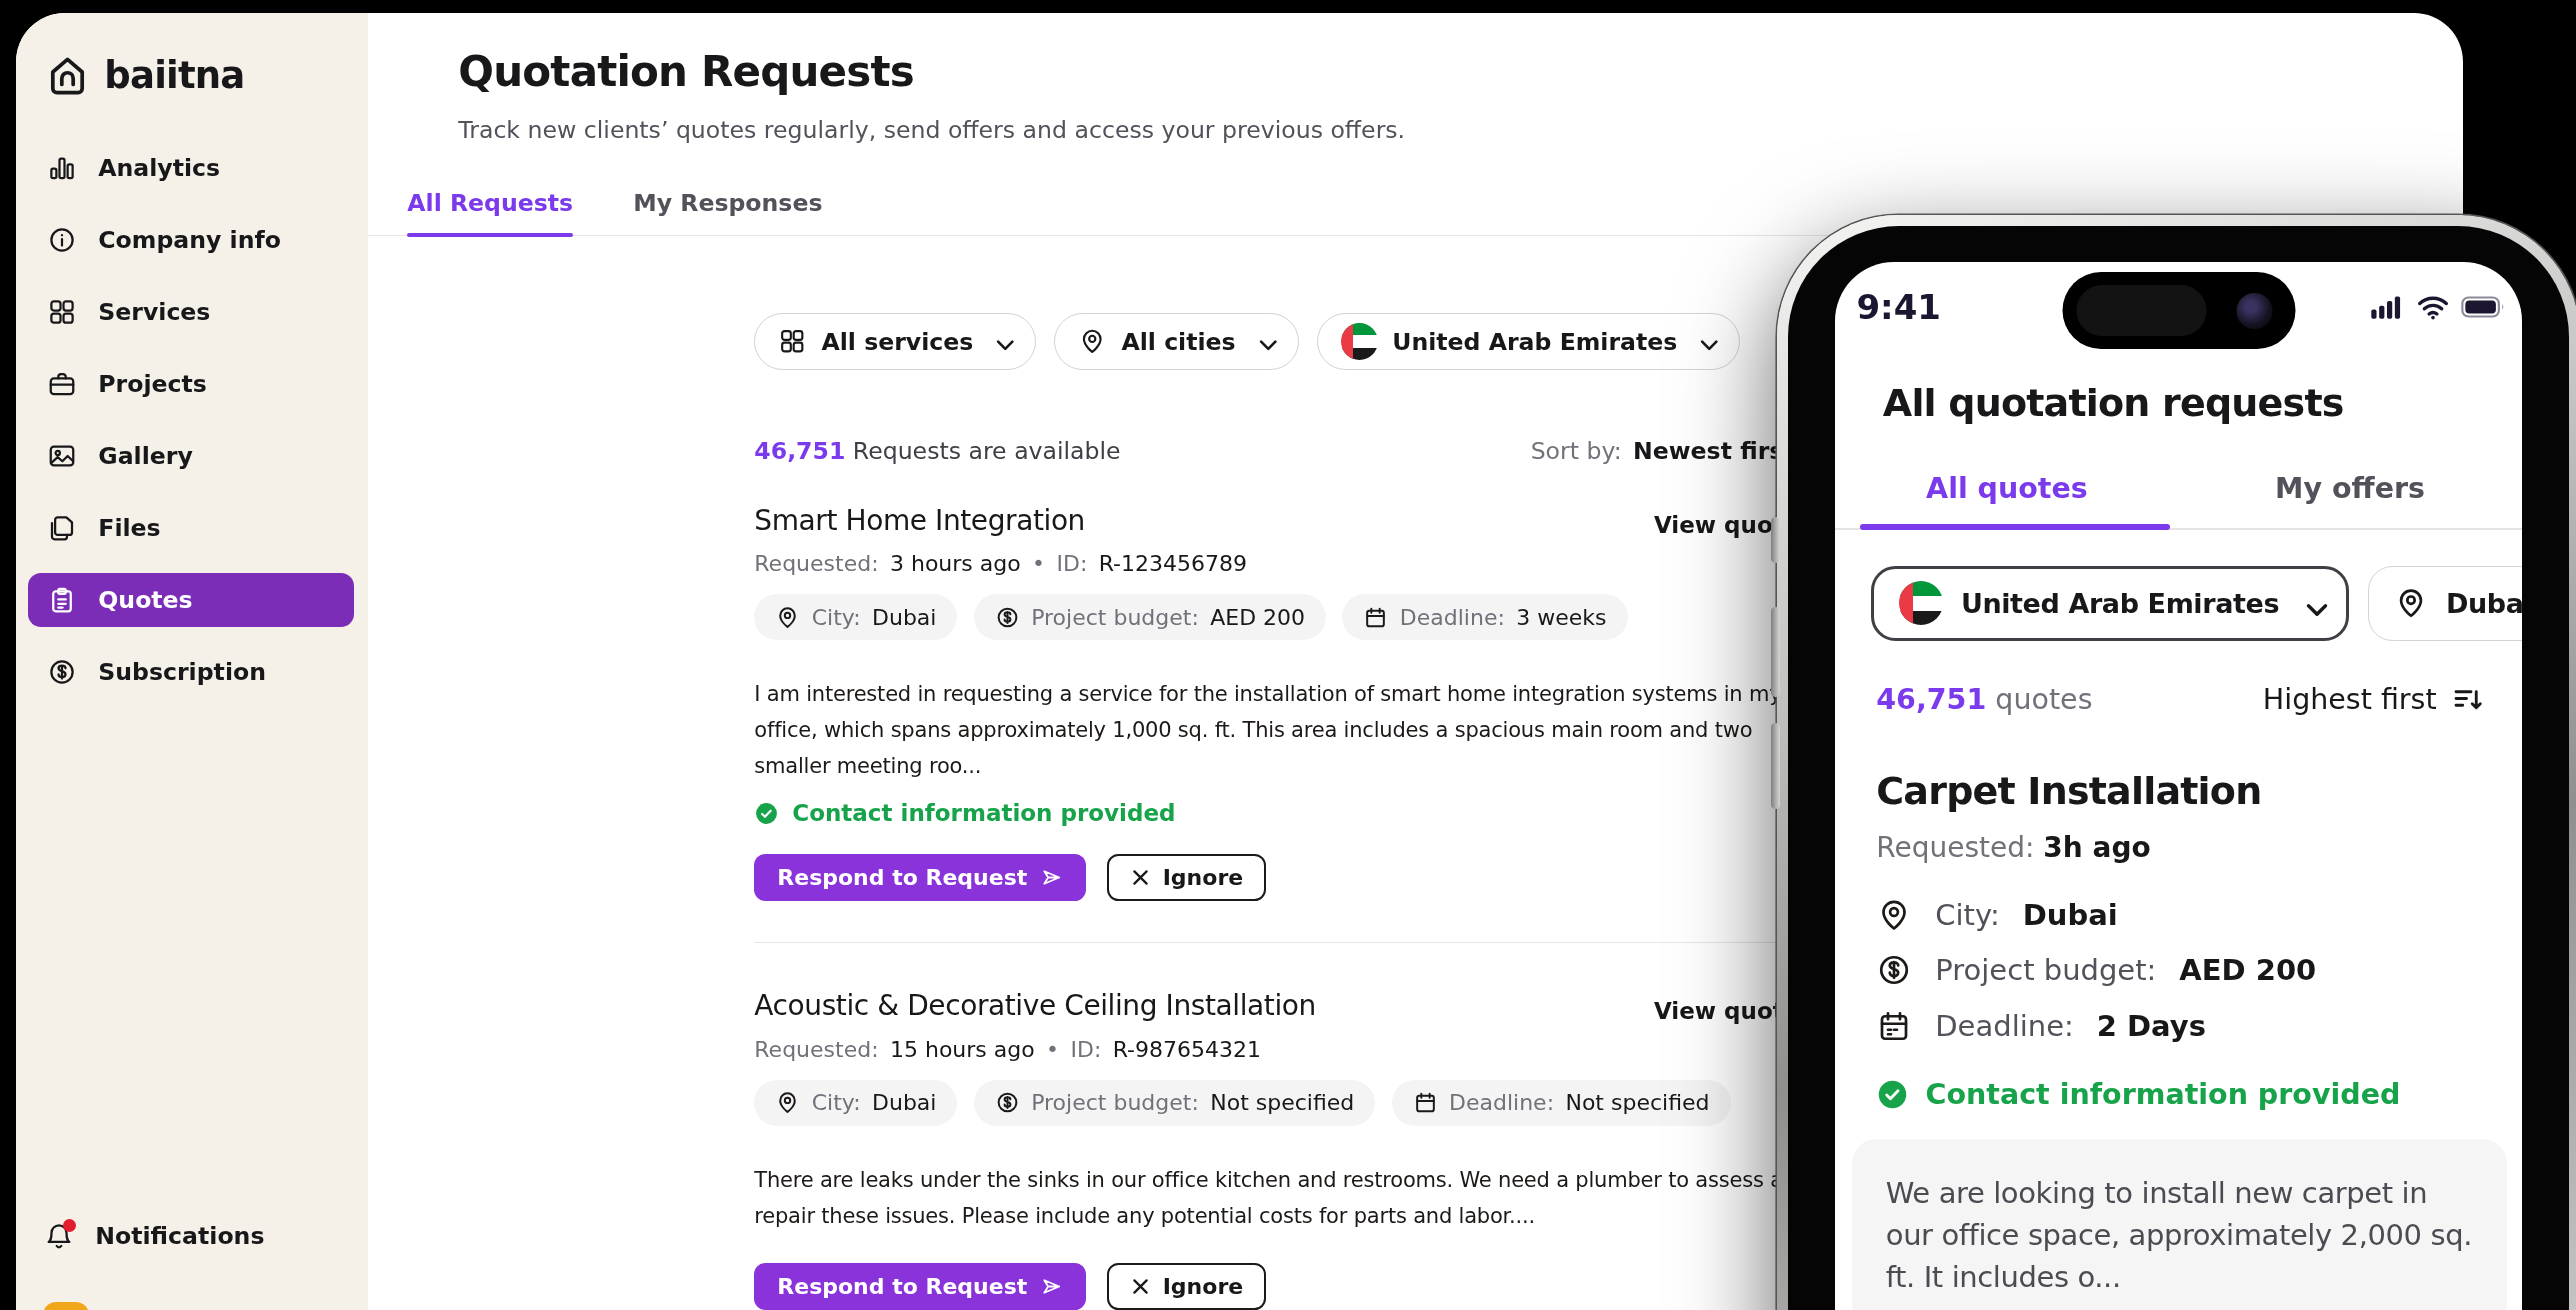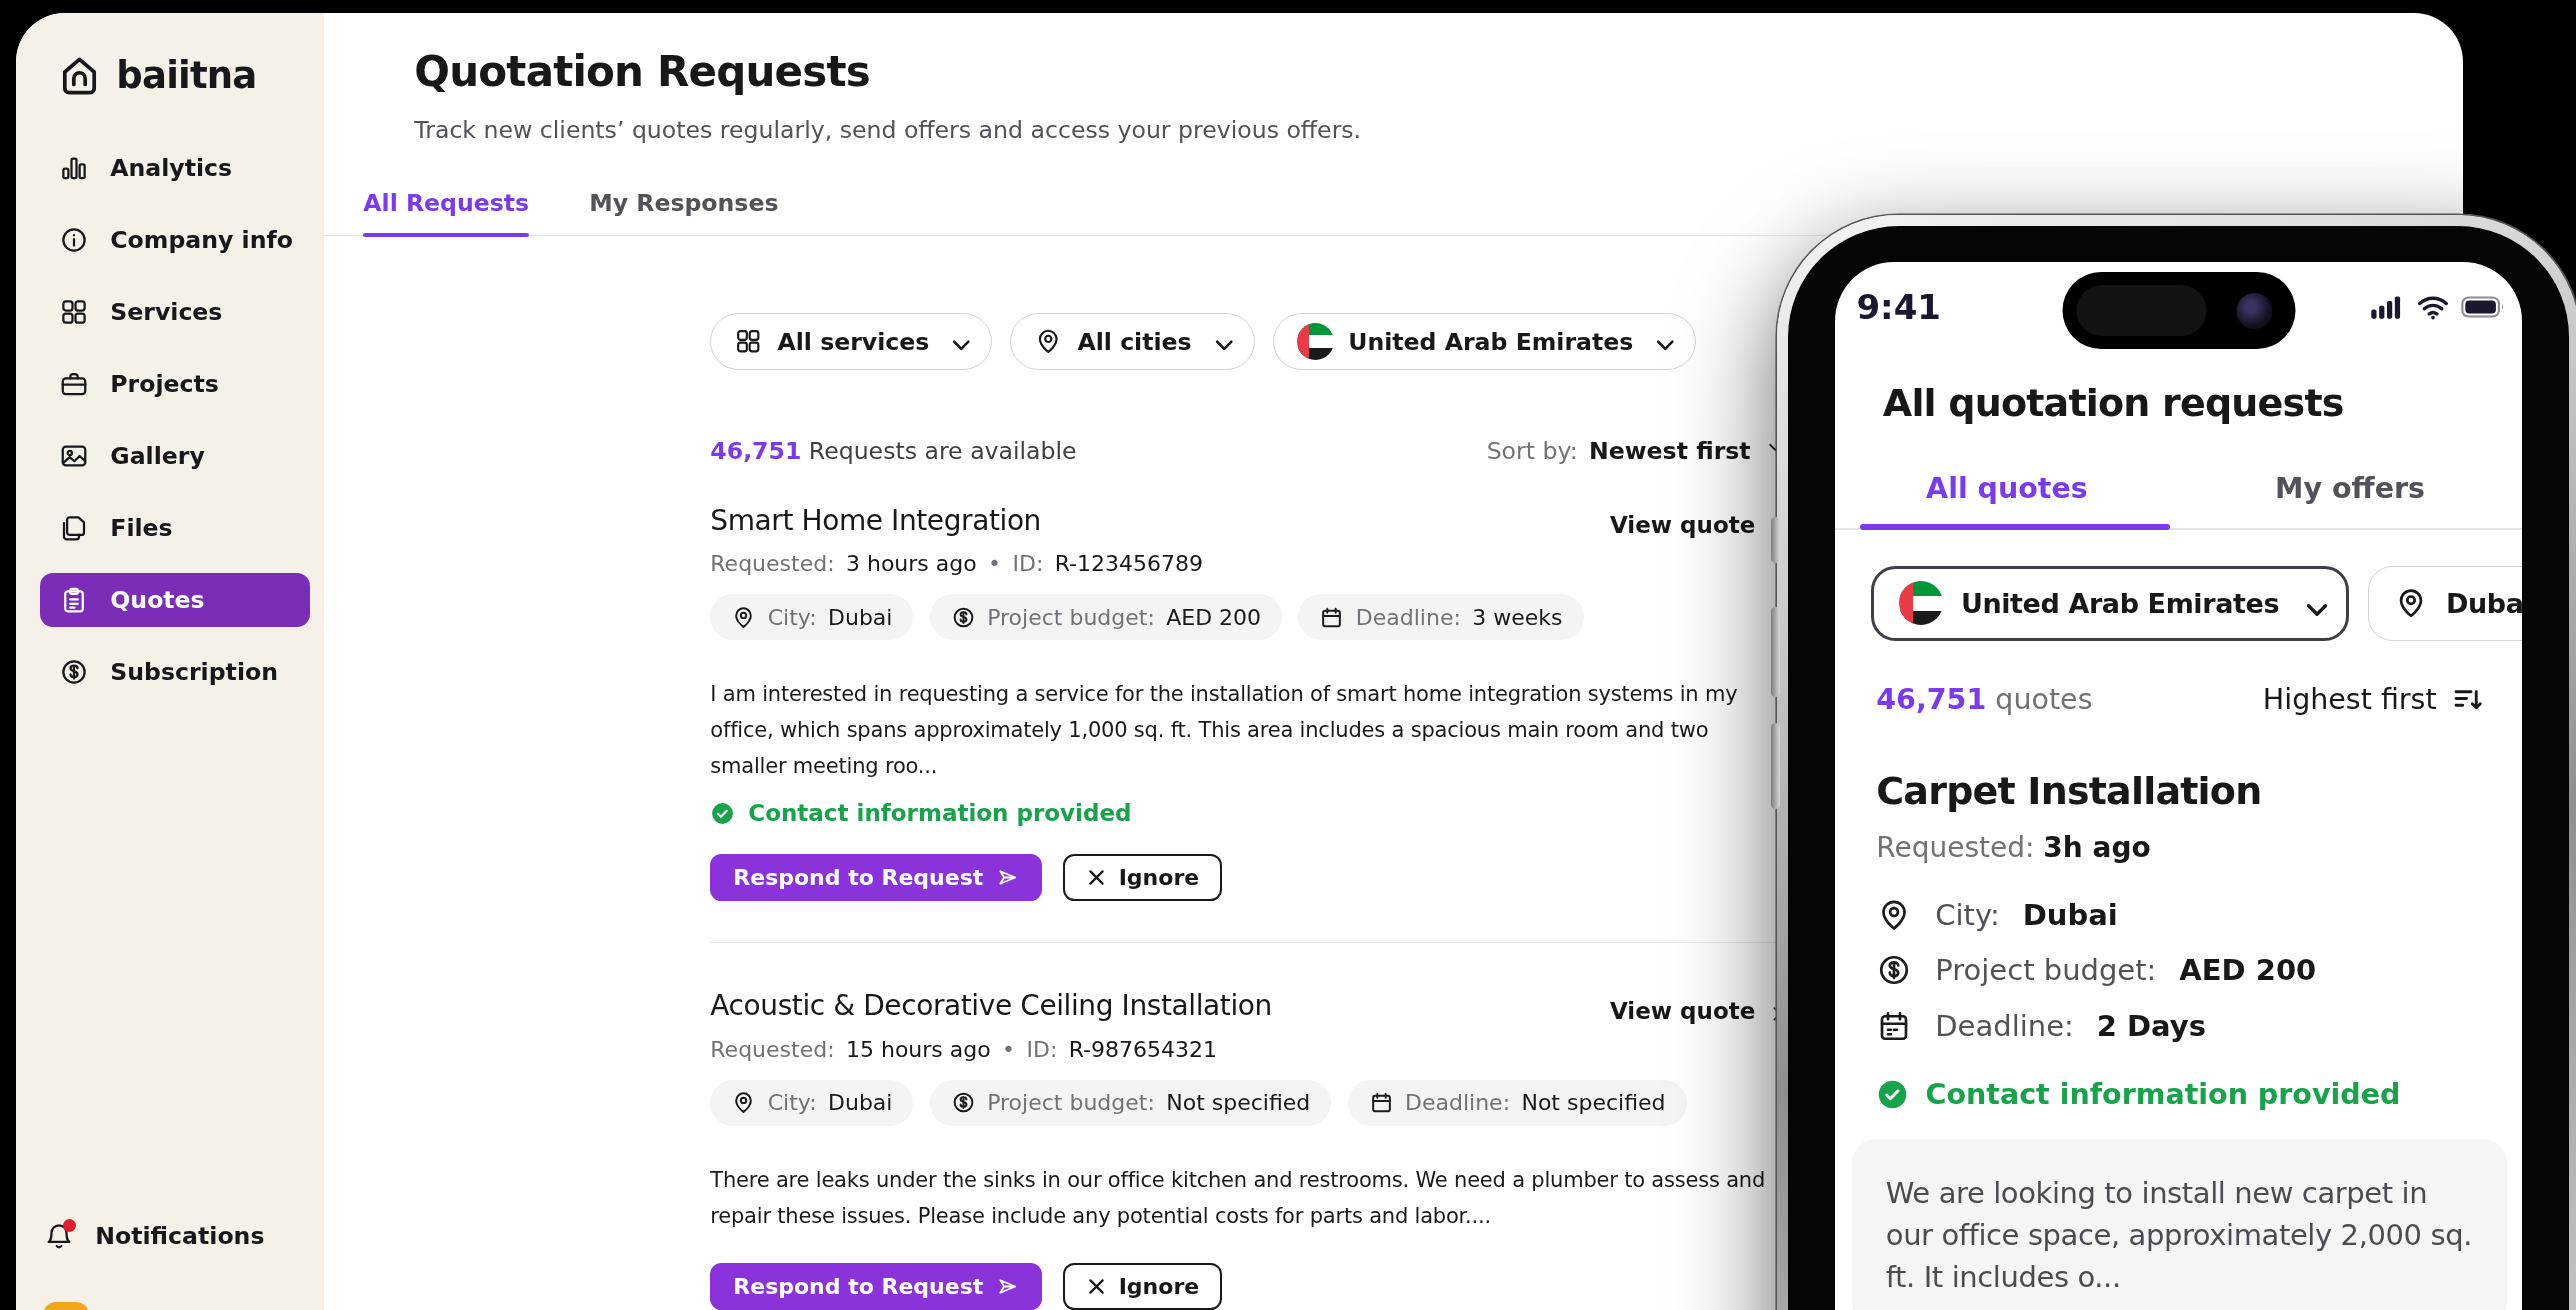--- a/index.html
+++ b/index.html
@@ -25,21 +25,21 @@
   }
   svg{display:block;flex-shrink:0;}
 
   
   .window{
     position:absolute;left:16.3px;top:13px;width:2447px;height:1298px;
     background:#fff;border-radius:49px 49px 0 0;overflow:hidden;display:flex;
   }
 
   
-  .sidebar{width:308px;background:var(--beige);flex-shrink:0;position:relative;padding-left:12px;}
+  .sidebar{width:352px;background:var(--beige);flex-shrink:0;position:relative;}
   .logo{display:flex;align-items:center;gap:13px;padding:39px 0 0 28px;}
   .logo svg{width:47px;height:47px;}
   .logo-text{font-size:37px;font-weight:700;letter-spacing:-0.8px;}
   .nav{margin-top:33px;padding:0 14.7px 0 11.4px;}
   .nav-item{display:flex;align-items:center;gap:21px;height:72px;padding-left:19.6px;
     font-size:23.6px;font-weight:600;border-radius:13px;color:var(--ink);cursor:pointer;}
   .nav-item svg{width:30px;height:30px;}
   .nav-item.active{background:var(--sidebar-active);color:#fff;height:54px;margin:9px 0;}
   .notifications{position:absolute;left:28px;top:1208px;display:flex;align-items:center;gap:21px;
     font-size:23.6px;font-weight:600;cursor:pointer;}

